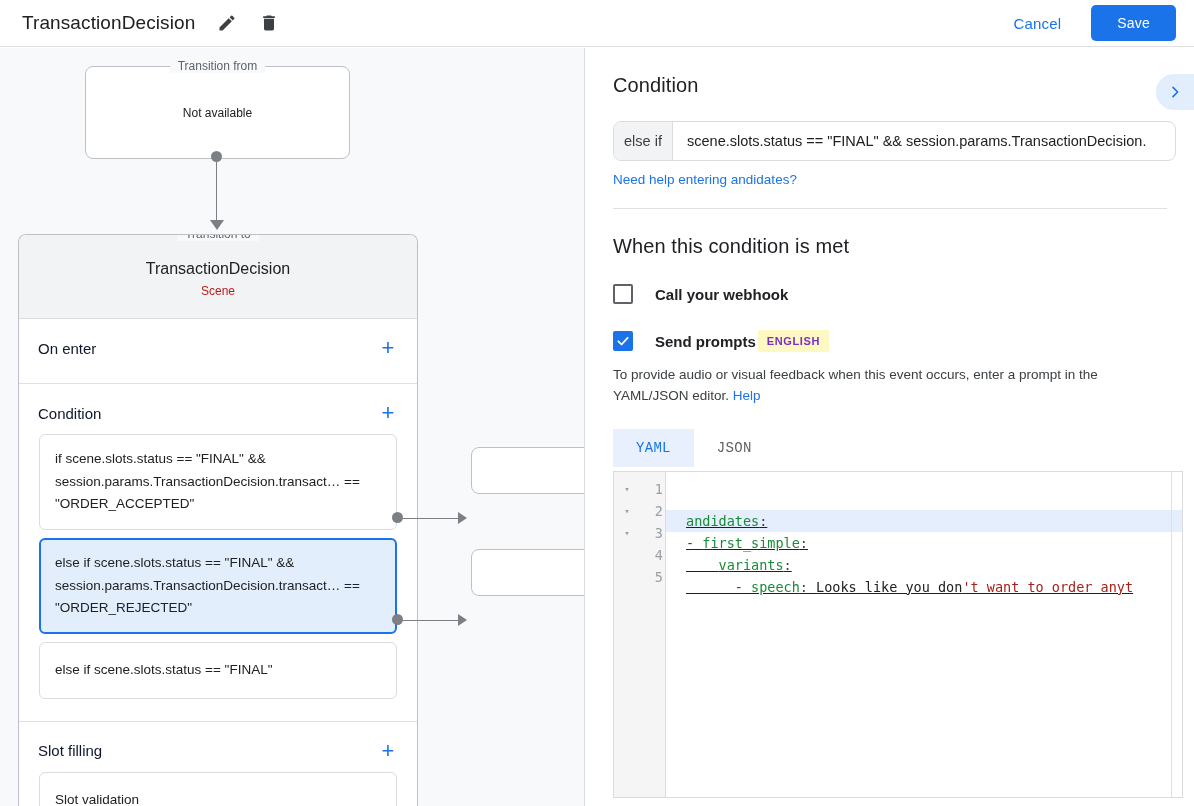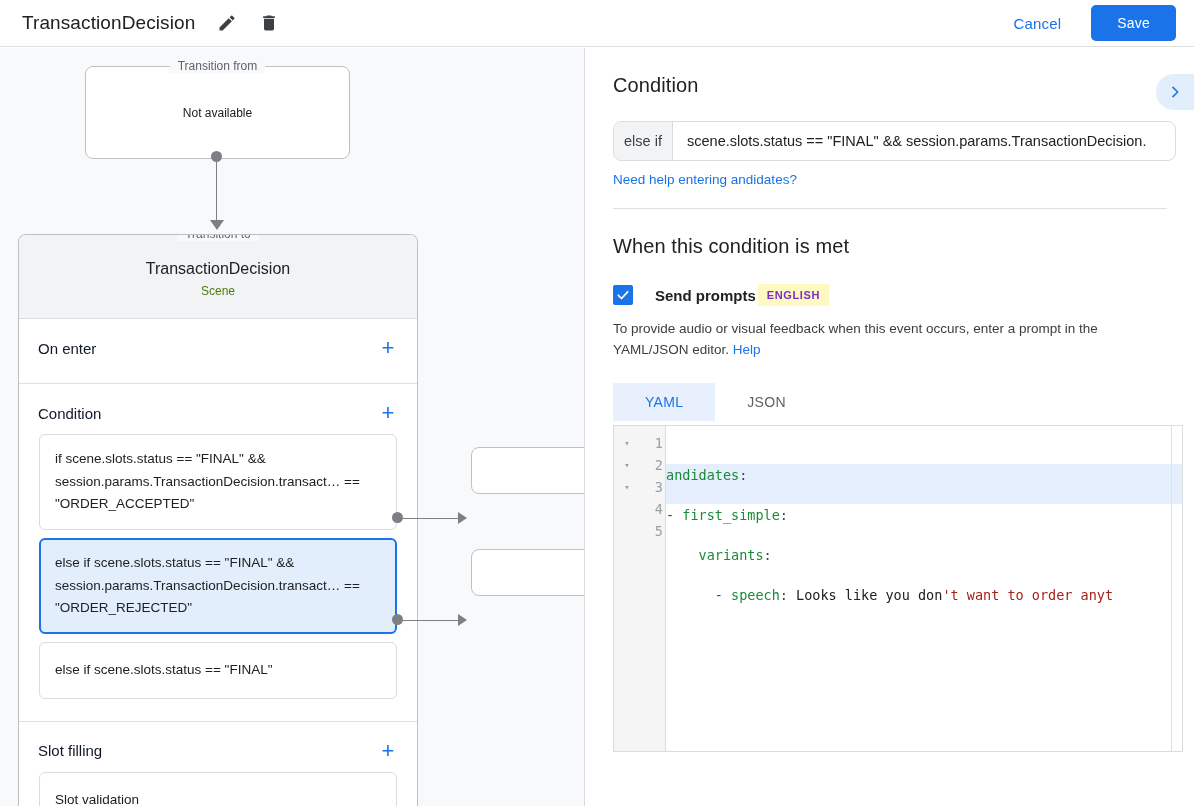--- a/index.html
+++ b/index.html
@@ -110,21 +110,21 @@
     border-bottom: none;
     overflow: hidden;
   }
   .scene-header {
     height: 84px; background: #f1f3f4;
     border-bottom: 1px solid #dadce0;
     display: flex; flex-direction: column;
     align-items: center; justify-content: center;
   }
   .scene-header .name { font-size: 16px; color: #202124; margin-top: 4px;}
-  .scene-header .sub  { font-size: 12px; color: #4d7c0f; margin-top: 6px; }
+  .scene-header .sub  { font-size: 12px; color: #b91c1c; margin-top: 6px; }
   .scene-legend {
     position: absolute; top: -8px; left: 50%; transform: translateX(-50%);
     background: #f8f9fa; padding: 0 8px;
     font-size: 12px; color: #5f6368; white-space: nowrap;
   }
 
   .section {
     border-bottom: 1px solid #e0e0e0;
     padding: 0 0 14px 0;
   }
@@ -254,22 +254,22 @@
   }
   .desc {
     margin-top: 13px;
     font-size: 13.5px; line-height: 1.55; color: #3c4043;
     width: 556px;
   }
   .desc a { color: #1a73e8; text-decoration: none; cursor: pointer; }
 
   .tabs { display: flex; margin-top: 22px; }
   .tab {
-    padding: 11px 32px; font-size: 14px; cursor: pointer;
-    color: #5f6368; letter-spacing: .3px;
+    padding: 11px 23px; font-size: 14px; cursor: pointer;
+    color: #5f6368; letter-spacing: .3px; font-family: Liberation Mono, monospace;
   }
   .tab.active { background: #e8f0fe; color: #1a73e8; }
 
   .editor {
     margin-top: 4px;
     width: 570px; height: 327px;
     border: 1px solid #dadce0;
     display: flex;
     font-family: "DejaVu Sans Mono", monospace;
     font-size: 13.5px;
@@ -289,21 +289,21 @@
     border-right: 1px solid #dadce0;
     padding-top: 6px; text-align: right;
     color: #9aa0a6; flex: 0 0 auto;
   }
   .gutter div { height: 22px; line-height: 22px; padding-right: 2px; }
   .code {
     flex: 1; padding-top: 6px;
     background: #ffffff; position: relative;
     white-space: pre; overflow: hidden;
   }
-  .code .ln { height: 40px; line-height: 22px; padding-left: 0; }
+  .code .ln { height: 22px; line-height: 22px; padding-left: 20px; text-decoration: underline; }
   .code .ln.cur { background: #e4eefc; }
   .k { color: #1a8a39; }
   .s { color: #a8201a; }
   .p { color: #444444; }
   .t { color: #202124; }
   .margin-rule {
     position: absolute; top: 0; bottom: 0; right: 10px;
     width: 1px; background: #e0e0e0;
   }
 </style>
@@ -405,20 +405,24 @@
     </div>
 
     <span class="help-link">Need help entering andidates?</span>
 
     <div class="hr-divider"></div>
   </div>
 
   <div class="met-block">
     <div class="met-heading">When this condition is met</div>
 
+    <div class="checkrow">
+      <div class="cb"></div>
+      <span class="label">Call your webhook</span>
+    </div>
 
     <div class="checkrow" style="margin-top:26px">
       <div class="cb checked">
         <svg width="14" height="14" viewBox="0 0 24 24">
           <path fill="none" stroke="#ffffff" stroke-width="3" stroke-linecap="round" stroke-linejoin="round" d="M4 12.5l5.5 5.5L20 6.5"></path>
         </svg>
       </div>
       <span class="label">Send prompts</span>
       <span class="lang-badge">ENGLISH</span>
     </div>

